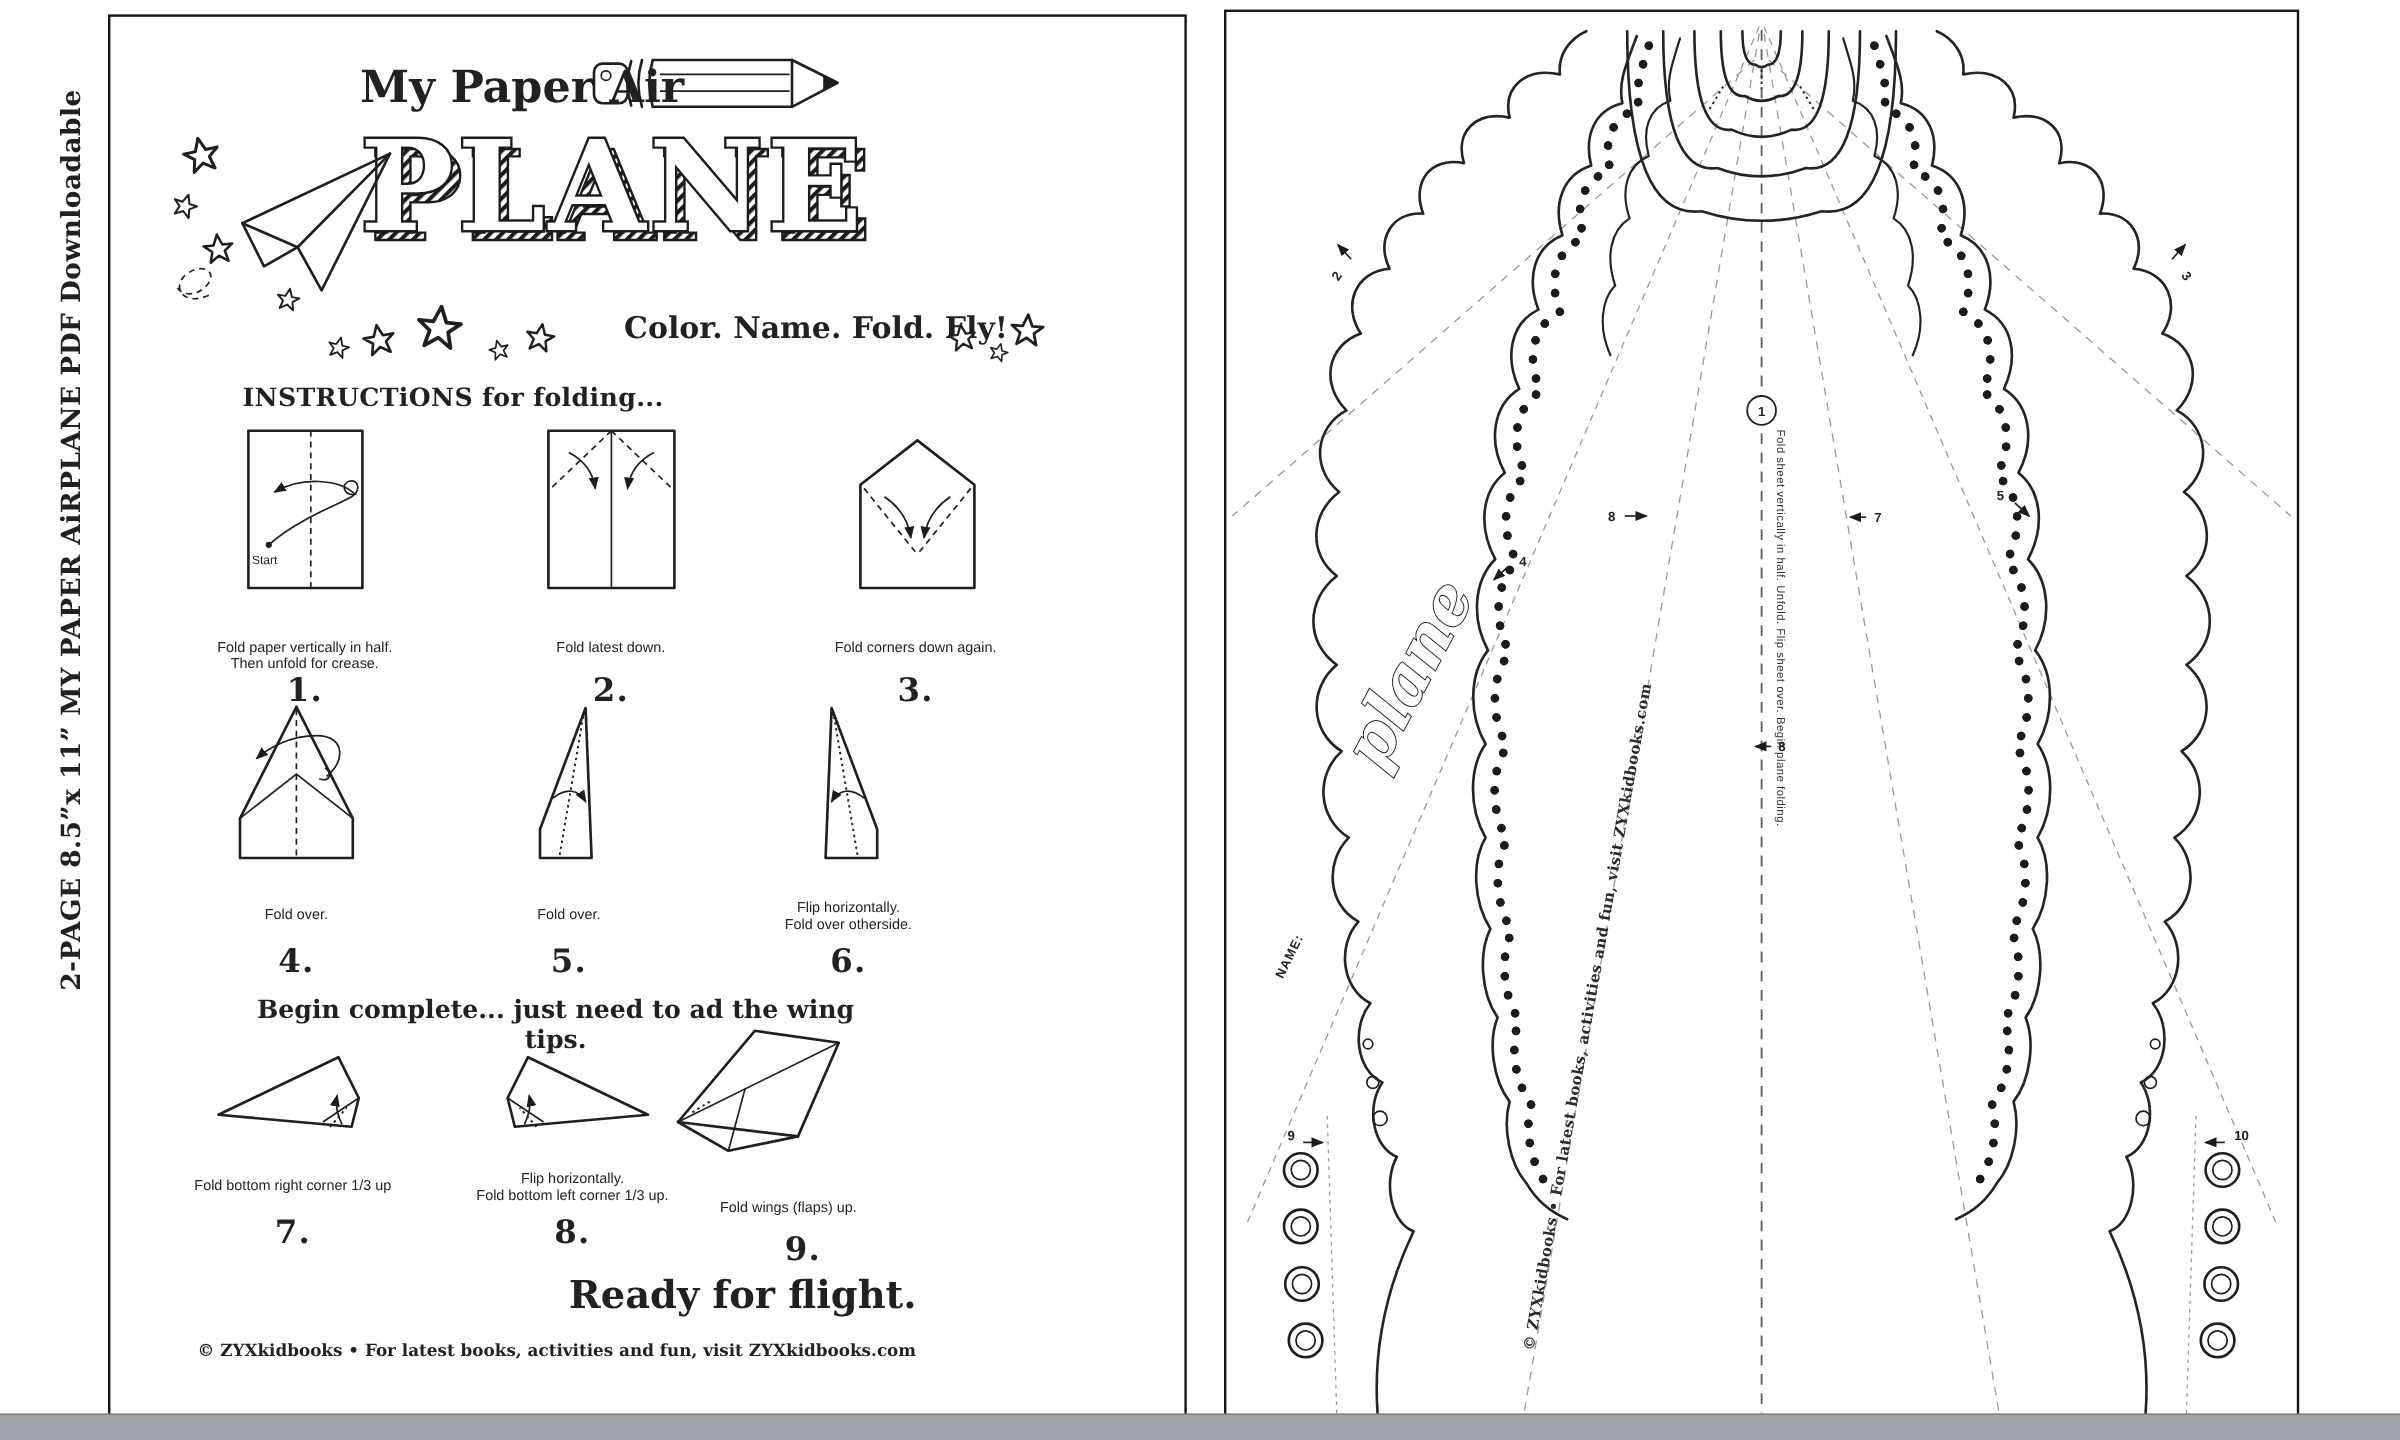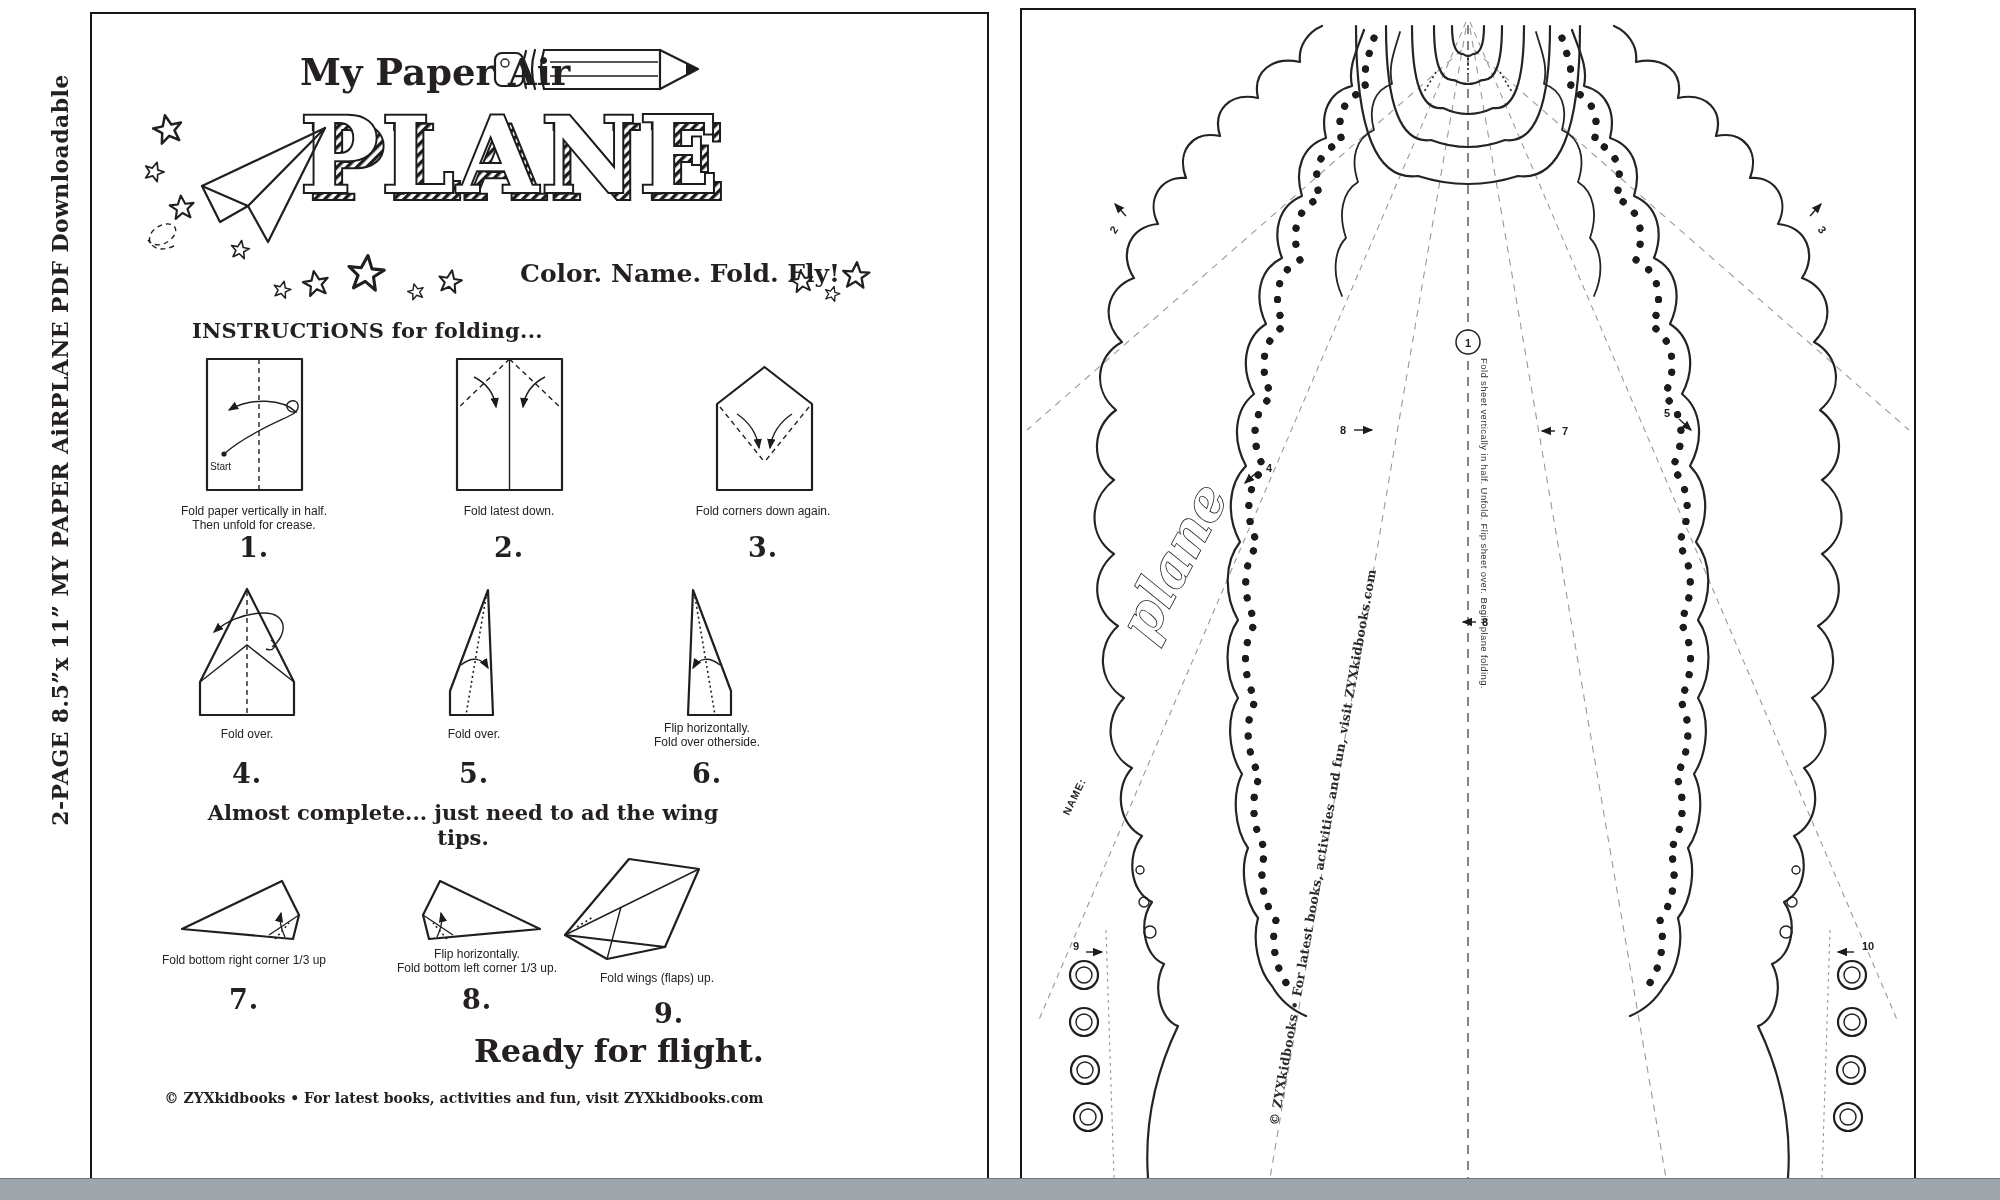--- a/index.html
+++ b/index.html
@@ -2,21 +2,21 @@
 <html><head>
 <meta charset="utf-8">
 <style>
   html,body{margin:0;padding:0;background:#ffffff;}
   .canvas{position:relative;width:2000px;height:1200px;background:#ffffff;overflow:hidden;
           font-family:"DejaVu Serif",serif;color:#1f1f1f;}
   .abs{position:absolute;}
   .page{position:absolute;background:#ffffff;border:2px solid #161616;}
   .slab{font-family:"DejaVu Serif",serif;font-weight:bold;color:#241f20;}
   .sans{font-family:"Liberation Sans",sans-serif;color:#232323;}
-  .ctr{text-align:center;}
+  .ctr{text-align:center;margin-top:28px;}
   .cap{font-size:12px;line-height:13.5px;}
   .stepnum{font-size:27px;letter-spacing:1px;}
   .vert-label{white-space:nowrap;font-size:22px;letter-spacing:0.4px;}
   .logo-zyx{font-size:108px;line-height:0.9;letter-spacing:-2px;}
   .subtitle{font-size:37px;}
   .tagline{font-size:25px;margin-left:48px;}
   .heading{font-size:21px;letter-spacing:0.3px;}
   .almost{font-size:21px;}
   .ready{font-size:32px;}
   .footer{font-size:14px;}
@@ -92,21 +92,21 @@
       <use href="#star" transform="translate(162,40) scale(0.7) rotate(-14)"></use>
       <use href="#star" transform="translate(196,30) scale(1.0) rotate(10)"></use>
     </svg>
     <span class="abs slab tagline" style="left:380px;top:245px;">Color. Name. Fold. Fly!</span>
     <svg class="abs" style="left:692px;top:238px;" width="90" height="58" viewBox="0 0 90 58">
       <use href="#star" transform="translate(18,30) scale(0.95) rotate(-8)"></use>
       <use href="#star" transform="translate(48,42) scale(0.65) rotate(16)"></use>
       <use href="#star" transform="translate(72,24) scale(1.15) rotate(4)"></use>
     </svg>
 
-    <span class="abs slab heading" style="left:100px;top:304px;">INSTRUCTiONS for folding...</span>
+    <span class="abs slab heading" style="left:110px;top:304px;">INSTRUCTiONS for folding...</span>
 
     <svg class="abs" style="left:105px;top:343px;" width="115" height="135" viewBox="0 0 115 135">
       <rect x="10" y="2" width="95" height="131" class="ln" fill="#fff"></rect>
       <line x1="62" y1="2" x2="62" y2="133" class="lnthin dash"></line>
       <circle cx="27" cy="97" r="2.6" fill="#1c1c1c"></circle>
       <path d="M27,97 C50,76 88,62 96,57 C104,52 102,42 94,44 C87,46 89,56 99,55 C86,42 54,40 32,53" class="lnthin" marker-end="url(#ah)"></path>
       <text x="13" y="113" font-family="Liberation Sans" font-size="10" fill="#222">Start</text>
     </svg>
 
     <svg class="abs" style="left:360px;top:343px;" width="115" height="135" viewBox="0 0 115 135">
@@ -139,21 +139,21 @@
       <line x1="42" y1="12" x2="22" y2="130" class="lnthin dot"></line>
       <path d="M17,80 C28,71 38,73 44,83" class="lnthin" marker-end="url(#ah)"></path>
     </svg>
 
     <svg class="abs" style="left:585px;top:571px;" width="60" height="135" viewBox="0 0 60 135">
       <path d="M16,5 L54,106 L54,130 L11,130 Z" class="ln" fill="#fff"></path>
       <line x1="18" y1="12" x2="38" y2="130" class="lnthin dot"></line>
       <path d="M43,80 C32,71 22,73 16,83" class="lnthin" marker-end="url(#ah)"></path>
     </svg>
 
-    <span class="abs slab almost ctr" style="left:96px;top:786px;width:550px;">Almost complete... just need to ad the wing tips.</span>
+    <span class="abs slab almost ctr" style="left:96px;top:786px;width:550px;">Begin complete... just need to ad the wing tips.</span>
 
     <svg class="abs" style="left:85px;top:853px;" width="135" height="85" viewBox="0 0 135 85">
       <path d="M5,62 L105,14 L122,48 L116,72 Z" class="ln" fill="#fff"></path>
       <path d="M122,48 L92,68" class="lnthin"></path>
       <path d="M98,72 L112,56" class="lnthin dot"></path>
       <path d="M108,70 C104,62 102,55 104,46" class="lnthin" marker-end="url(#ah)"></path>
     </svg>
 
     <svg class="abs" style="left:318px;top:853px;" width="135" height="85" viewBox="0 0 135 85">
       <path d="M130,62 L30,14 L13,48 L19,72 Z" class="ln" fill="#fff"></path>

